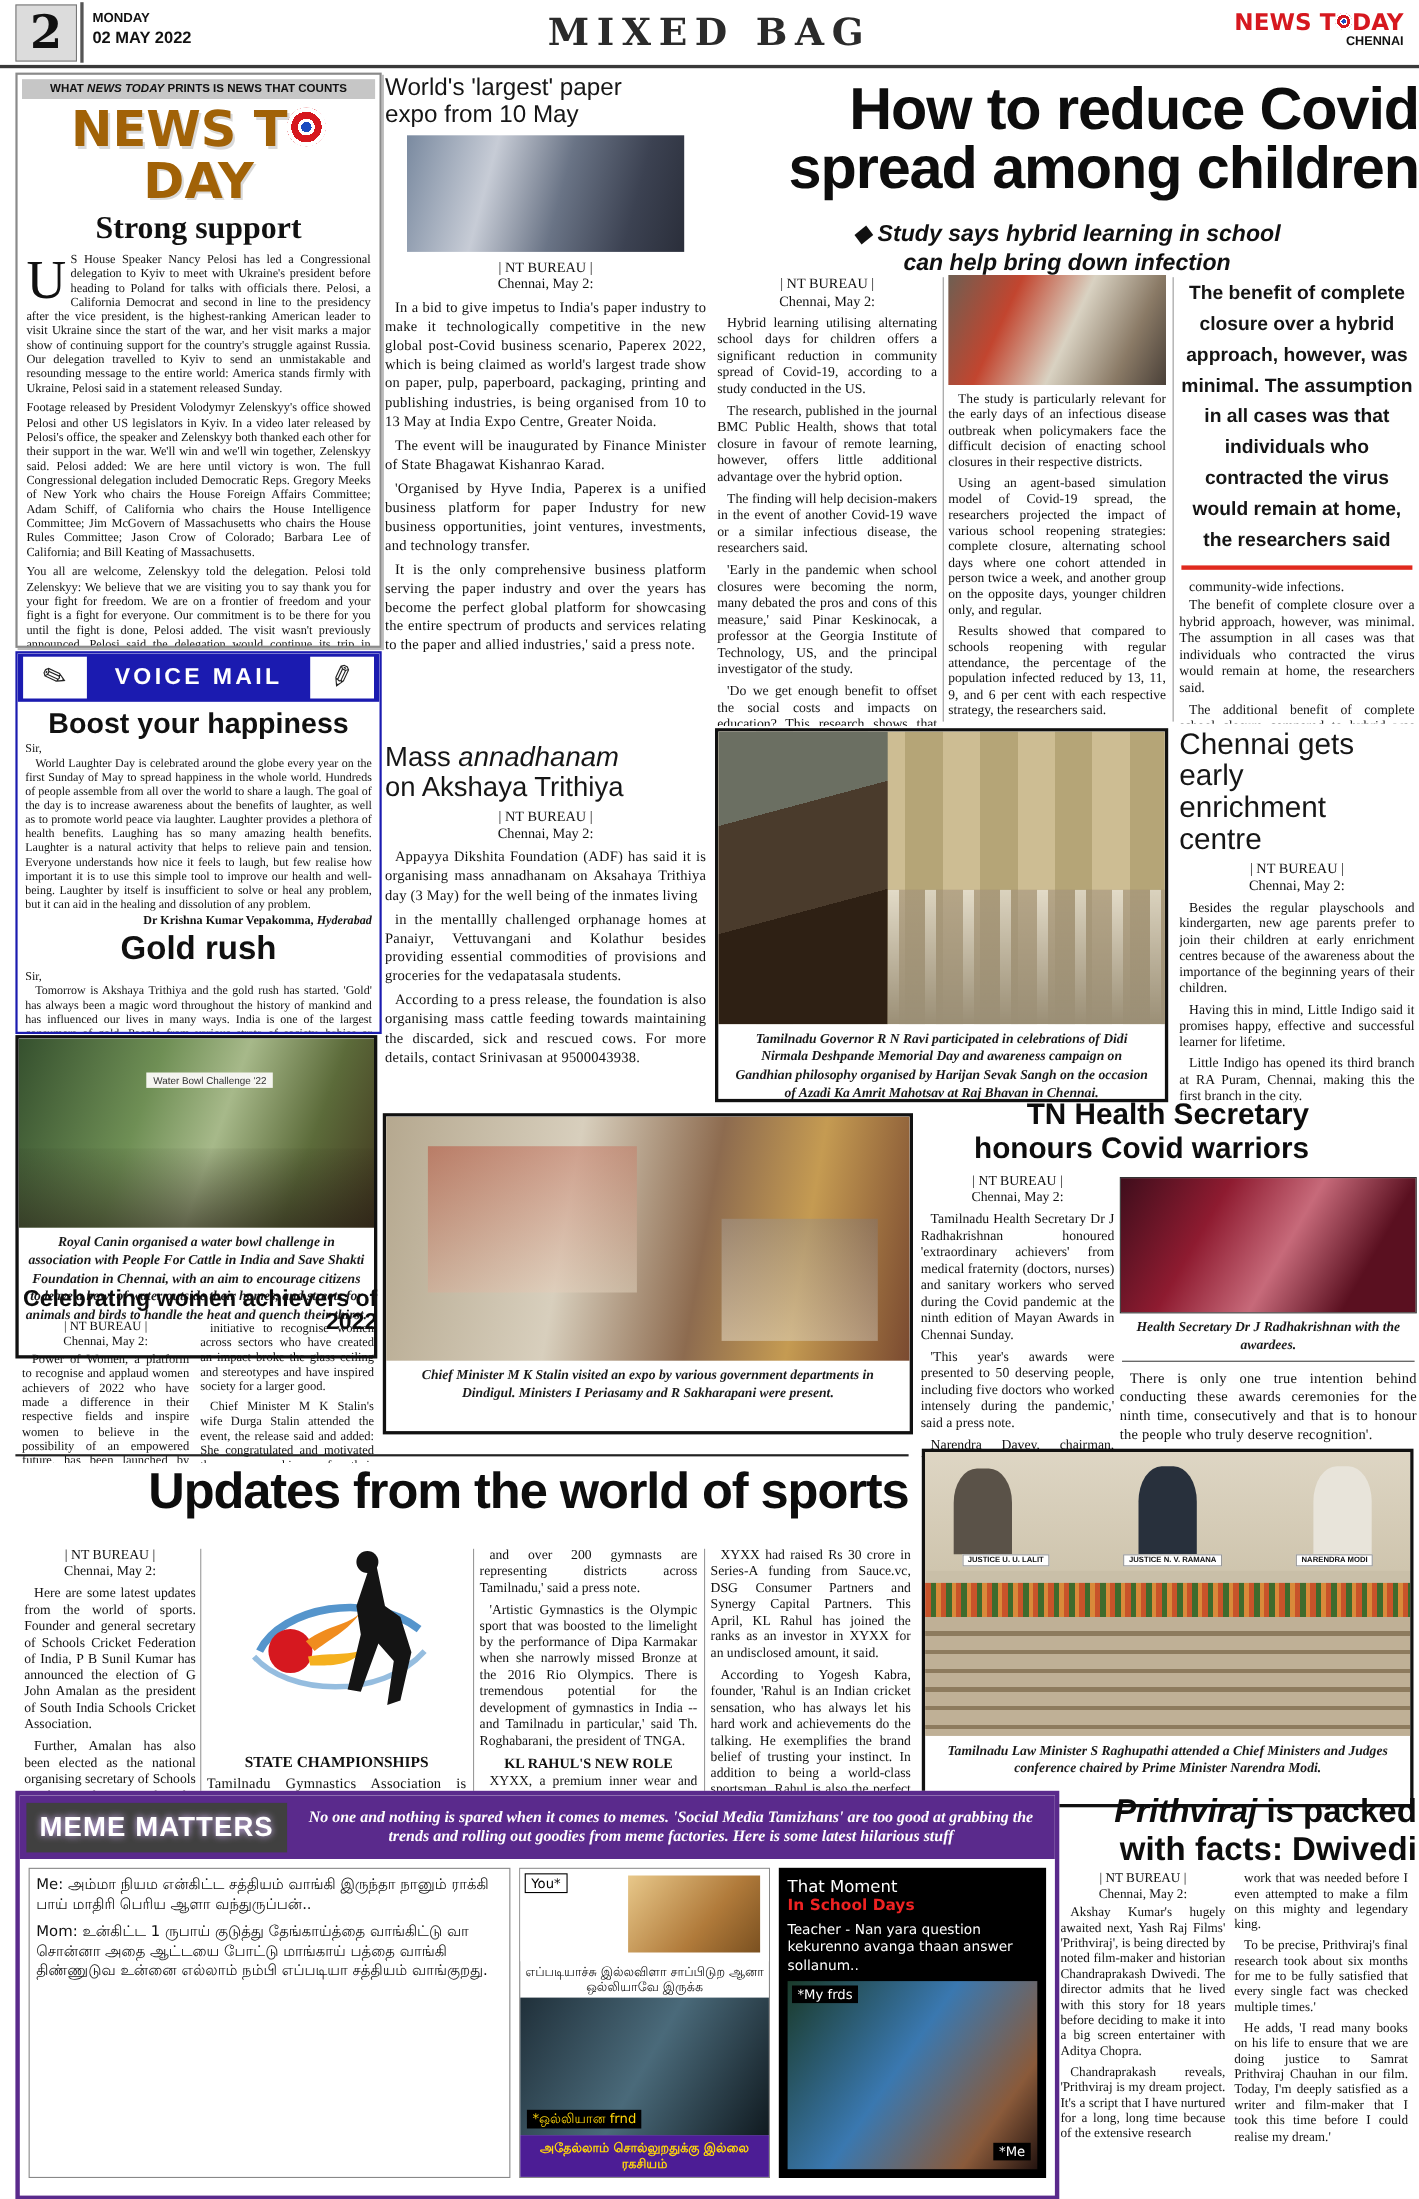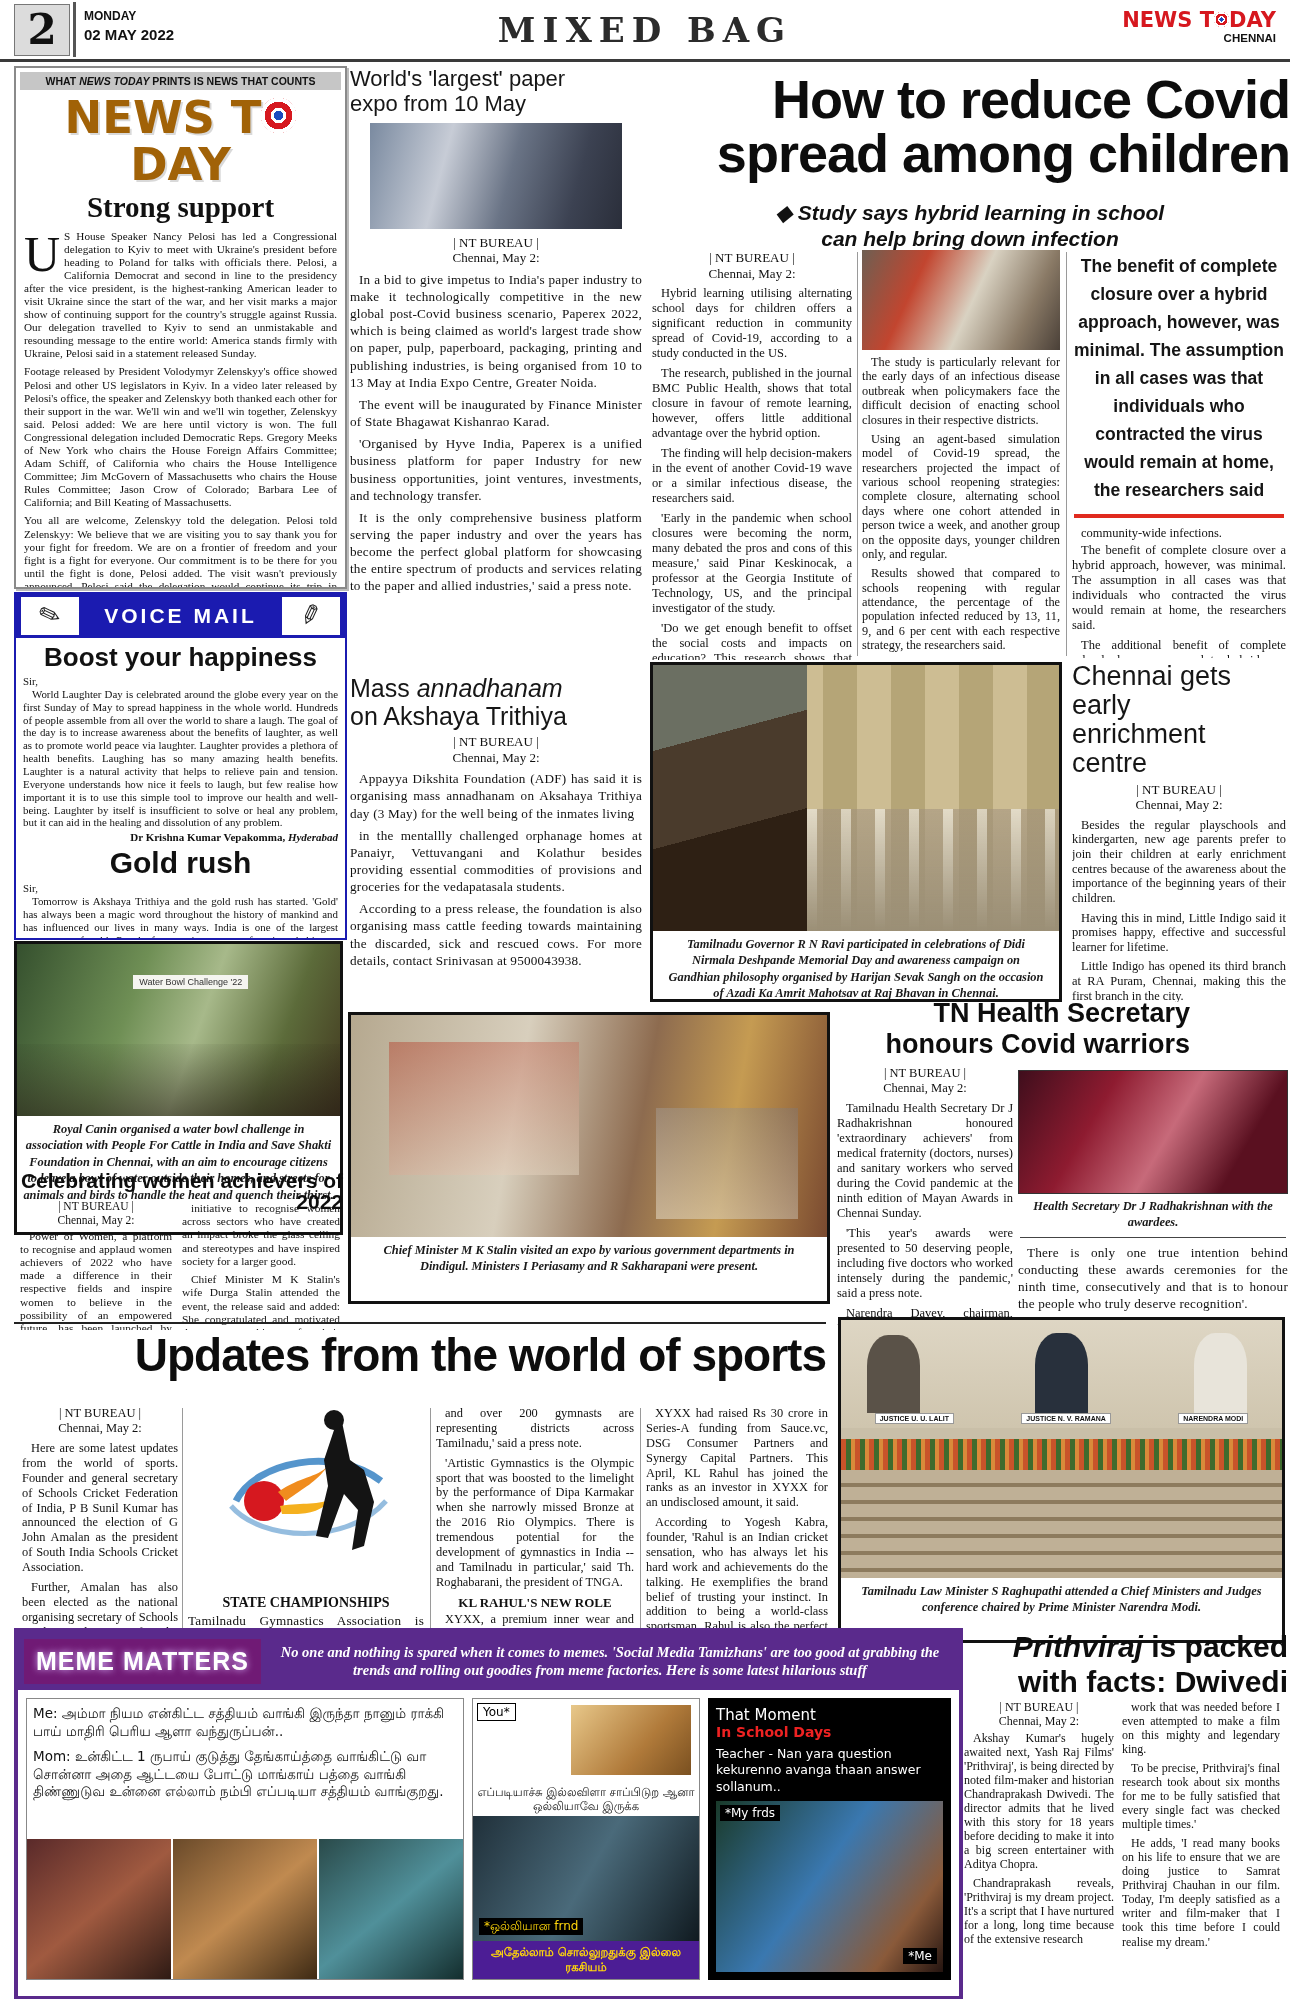--- a/index.html
+++ b/index.html
@@ -49,21 +49,21 @@
   .h-big{font-family:"Liberation Sans",sans-serif;font-weight:bold;text-align:right;line-height:1.0;color:#0d0d0d;}
   .h-light{font-family:"Liberation Sans",sans-serif;font-weight:normal;line-height:1.05;color:#161616;}
   .subhead-serif{font-weight:bold;text-align:center;font-size:14px;margin:4px 0 2px 0;}
   
   #pullq{font-family:"Liberation Sans",sans-serif;font-weight:bold;font-size:17.5px;line-height:1.6;
       text-align:center;color:#151515;}
   #pullq-rule{height:4px;background:#e02a1e;margin:10px 2px 8px 2px;}
   
   #meme-box{left:14px;top:1628px;width:941px;height:364px;border:4px solid #5a2a8c;background:#fff;}
   #meme-banner{background:#5a2a8c;height:58px;display:flex;align-items:center;}
-  #meme-logo{background:#701a75;color:#fff;font-family:"Liberation Sans",sans-serif;font-weight:bold;
+  #meme-logo{background:#404040;color:#fff;font-family:"Liberation Sans",sans-serif;font-weight:bold;
       font-size:25px;padding:8px 12px;margin-left:6px;letter-spacing:1px;text-shadow:0 0 7px #d9b8ff;}
   #meme-bannertext{flex:1;color:#fff;font-weight:bold;font-style:italic;font-size:14.5px;
       text-align:center;line-height:1.25;padding:0 10px;}
   .chip{display:inline-block;background:#000;color:#fff;font-family:"DejaVu Sans",sans-serif;
       font-size:12px;padding:1px 5px;}
   .tam{font-family:"DejaVu Sans",sans-serif;}
 </style>
 </head>
 <body>
 
@@ -325,21 +325,21 @@
     <p class="ind">XYXX had raised Rs 30 crore in Series-A funding from Sauce.vc, DSG Consumer Partners and Synergy Capital Partners. This April, KL Rahul has joined the ranks as an investor in XYXX for an undisclosed amount, it said.</p>
     <p class="ind">According to Yogesh Kabra, founder, 'Rahul is an Indian cricket sensation, who has always let his hard work and achievements do the talking. He exemplifies the brand belief of trusting your instinct. In addition to being a world-class sportsman, Rahul is also the perfect embodiment of the young, discerning Indian man, who keeps it real, both on and off the pitch. We could not have found a more ideal person as our first-ever brand ambassador.'</p>
   </div>
 
   <div class="abs ovh" id="meme-box">
     <div id="meme-banner">
       <div id="meme-logo">MEME MATTERS</div>
       <div id="meme-bannertext">No one and nothing is spared when it comes to memes. 'Social Media Tamizhans' are too good at grabbing the trends and rolling out goodies from meme factories. Here is some latest hilarious stuff</div>
     </div>
     <div style="display:flex;gap:8px;padding:8px;height:282px;">
-      <div style="width:436px;display:flex;flex-direction:column;border:1px solid #888;">
+      <div style="width:436px;display:flex;flex-direction:row;border:1px solid #888;">
         <div class="tam" style="font-size:13.5px;line-height:1.3;padding:6px;height:128px;overflow:hidden;">
           <p style="margin-bottom:8px;">Me: அம்மா நியம என்கிட்ட சத்தியம் வாங்கி இருந்தா நானும் ராக்கி பாய் மாதிரி பெரிய ஆளா வந்துருப்பன்..</p>
           <p>Mom: உன்கிட்ட 1 ருபாய் குடுத்து தேங்காய்த்தை வாங்கிட்டு வா சொன்னா அதை ஆட்டயை போட்டு மாங்காய் பத்தை வாங்கி திண்ணுடுவ உன்னை எல்லாம் நம்பி எப்படியா சத்தியம் வாங்குறது.</p>
         </div>
         <div style="flex:1;display:flex;gap:2px;">
           <div style="flex:1;background:linear-gradient(140deg,#5a2a2a,#a05a40 50%,#2e1a14);"></div>
           <div style="flex:1;background:linear-gradient(140deg,#6a4a2a,#c08a50 50%,#3e2a14);"></div>
           <div style="flex:1;background:linear-gradient(140deg,#2a4a4a,#50909a 50%,#142e2e);"></div>
         </div>
       </div>

